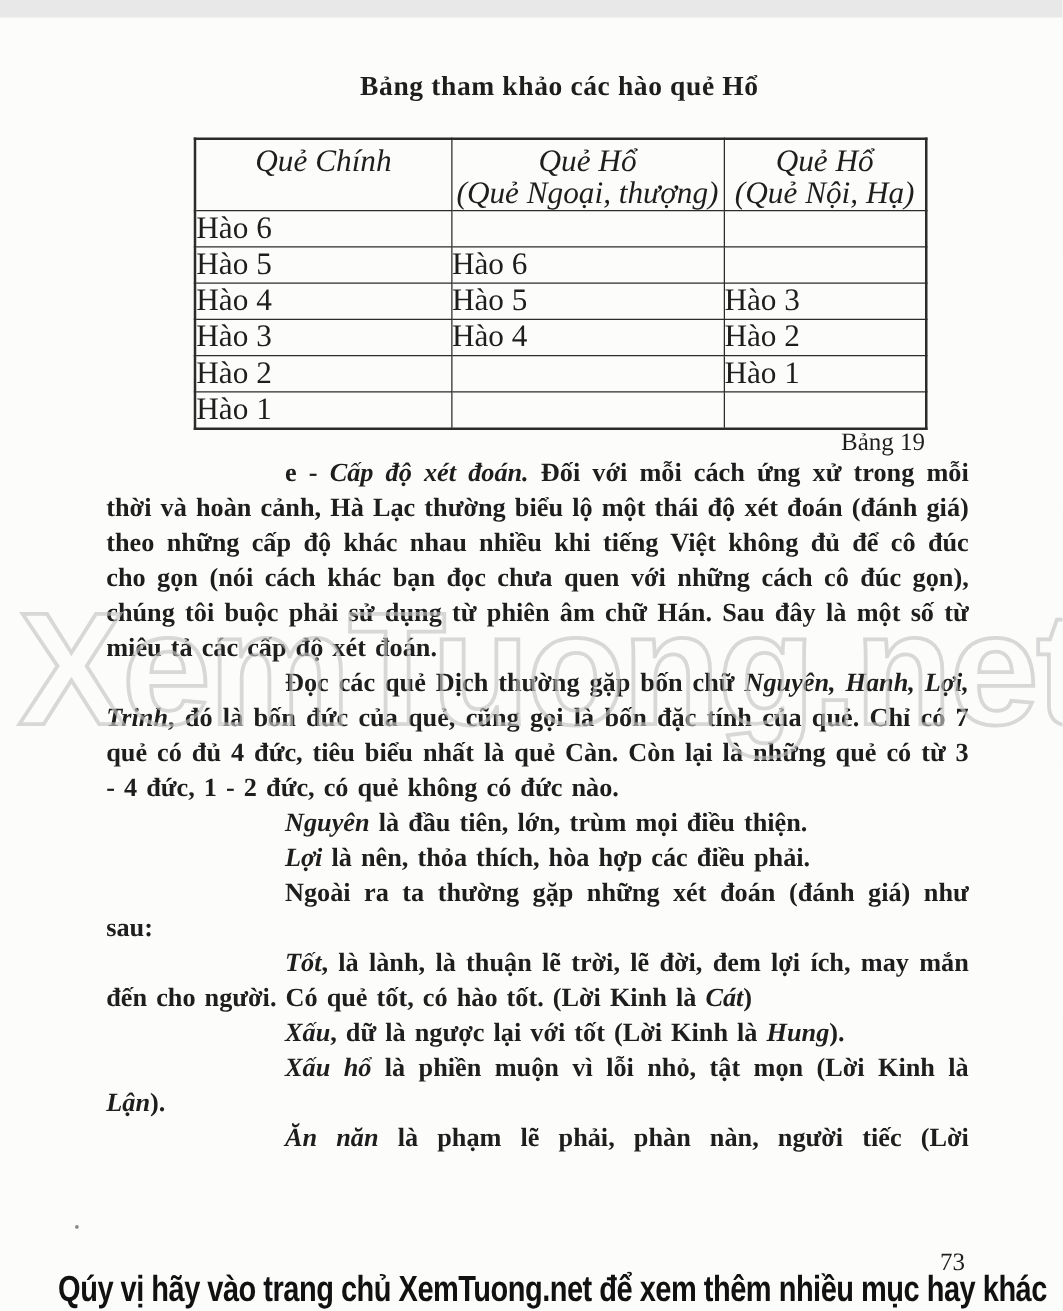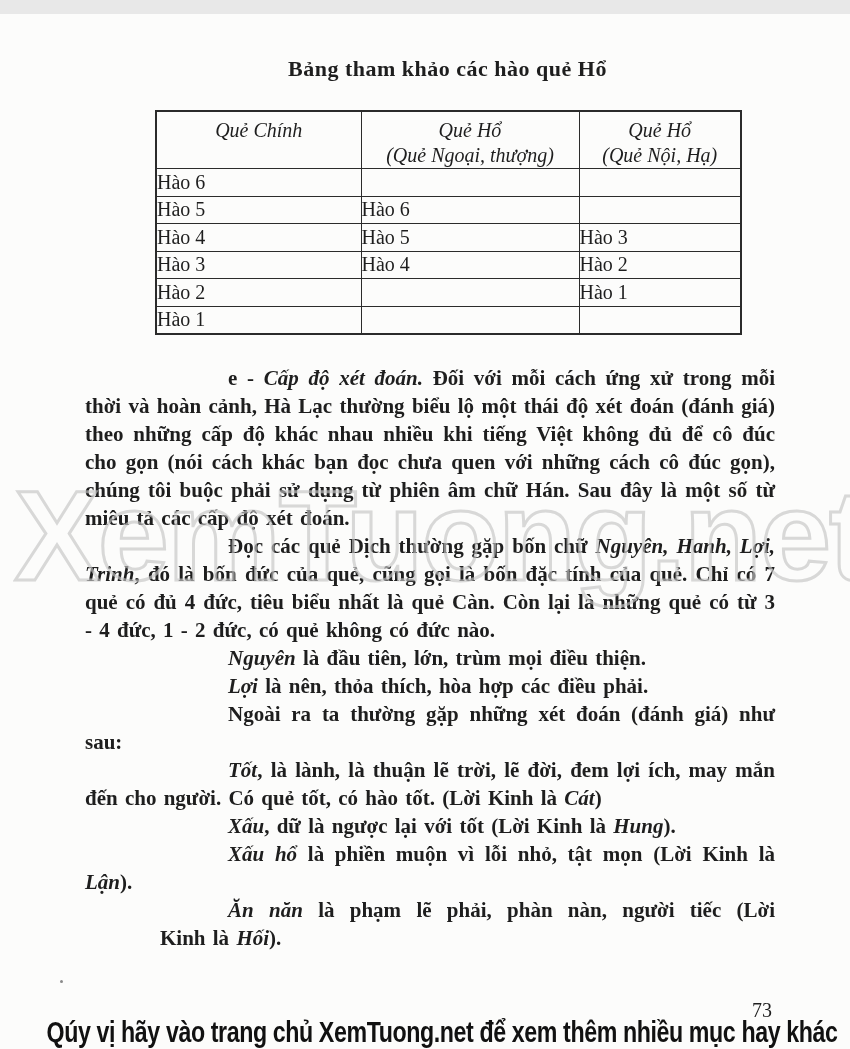--- a/index.html
+++ b/index.html
@@ -18,21 +18,21 @@
     position:absolute; top:42px; left:155px; width:585px;
     text-align:center; font-size:22px; font-weight:bold; letter-spacing:.5px;
   }
   
   .ref-table{
     position:absolute; top:96px; left:155px; width:585px;
     border-collapse:collapse; table-layout:fixed;
   }
   .ref-table col.c1{width:205px;} .ref-table col.c2{width:218px;} .ref-table col.c3{width:162px;}
   .ref-table th,.ref-table td{
-    border:1.5px solid var(--border); font-size:20px;
+    border:1.5px solid var(--border); font-size:25px;
     padding:0; overflow:hidden; white-space:nowrap;
   }
   .ref-table{border:2px solid var(--border);}
   .ref-table th{height:56px; vertical-align:top; font-weight:normal; font-style:italic;}
   .ref-table td{height:26.5px;}
   .th-main{margin-top:5px; line-height:26px;}
   .th-sub{line-height:24px;}
   .tbl-caption{
     position:absolute; top:329px; left:155px; width:585px;
     text-align:right; font-size:20px;
@@ -125,32 +125,32 @@
         <td>Hào 1</td>
       </tr>
       <tr>
         <td>Hào 1</td>
         <td></td>
         <td></td>
       </tr>
     </tbody>
   </table>
 
+  <div class="tbl-caption">Bảng 19</div>
 
   <div class="body-text">
     <p><span>e - </span><span class="i">Cấp độ xét đoán.</span><span> Đối với mỗi cách ứng xử trong mỗi thời và hoàn cảnh, Hà Lạc thường biểu lộ một thái độ xét đoán (đánh giá) theo những cấp độ khác nhau nhiều khi tiếng Việt không đủ để cô đúc cho gọn (nói cách khác bạn đọc chưa quen với những cách cô đúc gọn), chúng tôi buộc phải sử dụng từ phiên âm chữ Hán. Sau đây là một số từ miêu tả các cấp độ xét đoán.</span></p>
     <p><span>Đọc các quẻ Dịch thường gặp bốn chữ </span><span class="i">Nguyên, Hanh, Lợi, Trinh</span><span>, đó là bốn đức của quẻ, cũng gọi là bốn đặc tính của quẻ. Chỉ có 7 quẻ có đủ 4 đức, tiêu biểu nhất là quẻ Càn. Còn lại là những quẻ có từ 3 - 4 đức, 1 - 2 đức, có quẻ không có đức nào.</span></p>
     <p><span class="i">Nguyên</span><span> là đầu tiên, lớn, trùm mọi điều thiện.</span></p>
     <p><span class="i">Lợi</span><span> là nên, thỏa thích, hòa hợp các điều phải.</span></p>
     <p>Ngoài ra ta thường gặp những xét đoán (đánh giá) như sau:</p>
     <p><span class="i">Tốt</span><span>, là lành, là thuận lẽ trời, lẽ đời, đem lợi ích, may mắn đến cho người. Có quẻ tốt, có hào tốt. (Lời Kinh là </span><span class="i">Cát</span><span>)</span></p>
     <p><span class="i">Xấu</span><span>, dữ là ngược lại với tốt (Lời Kinh là </span><span class="i">Hung</span><span>).</span></p>
     <p><span class="i">Xấu hổ</span><span> là phiền muộn vì lỗi nhỏ, tật mọn (Lời Kinh là </span><span class="i">Lận</span><span>).</span></p>
     <p class="ann-l1"><span class="i">Ăn năn</span><span> là phạm lẽ phải, phàn nàn, người tiếc (Lời</span></p>
-    <p class="ann-l2"><span>Kinh là </span><span class="i">Hối</span><span>).</span></p>
   </div>
 
   <div class="watermark">XemTuong.net</div>
 
   <div class="speck"></div>
 
   <div class="page-number">73</div>
 
   <div class="footer-bar">Qúy vị hãy vào trang chủ XemTuong.net để xem thêm nhiều mục hay khác</div>
 

